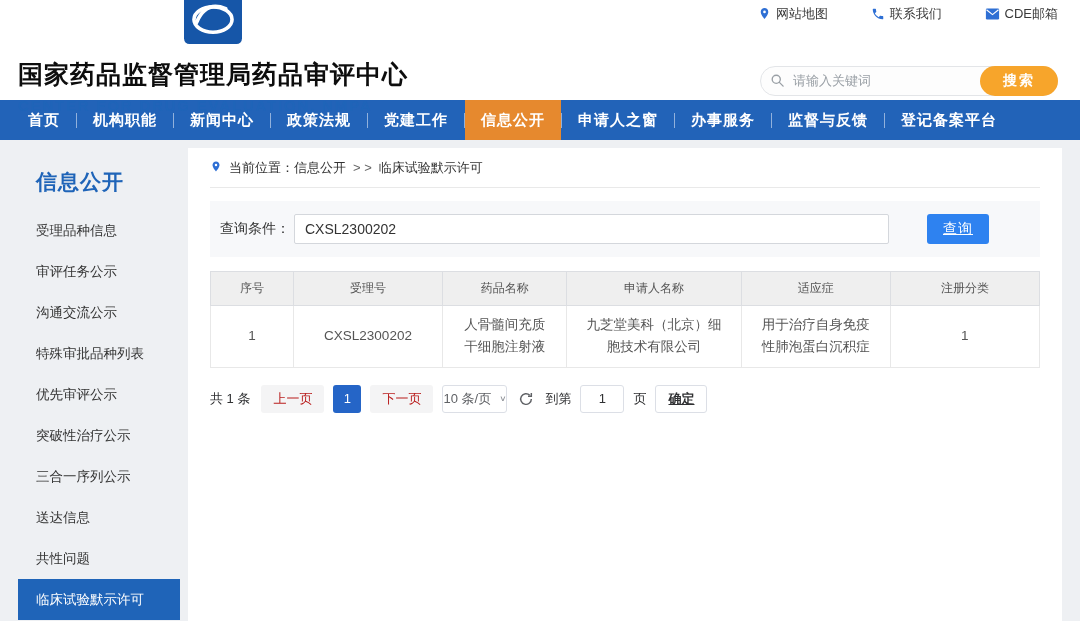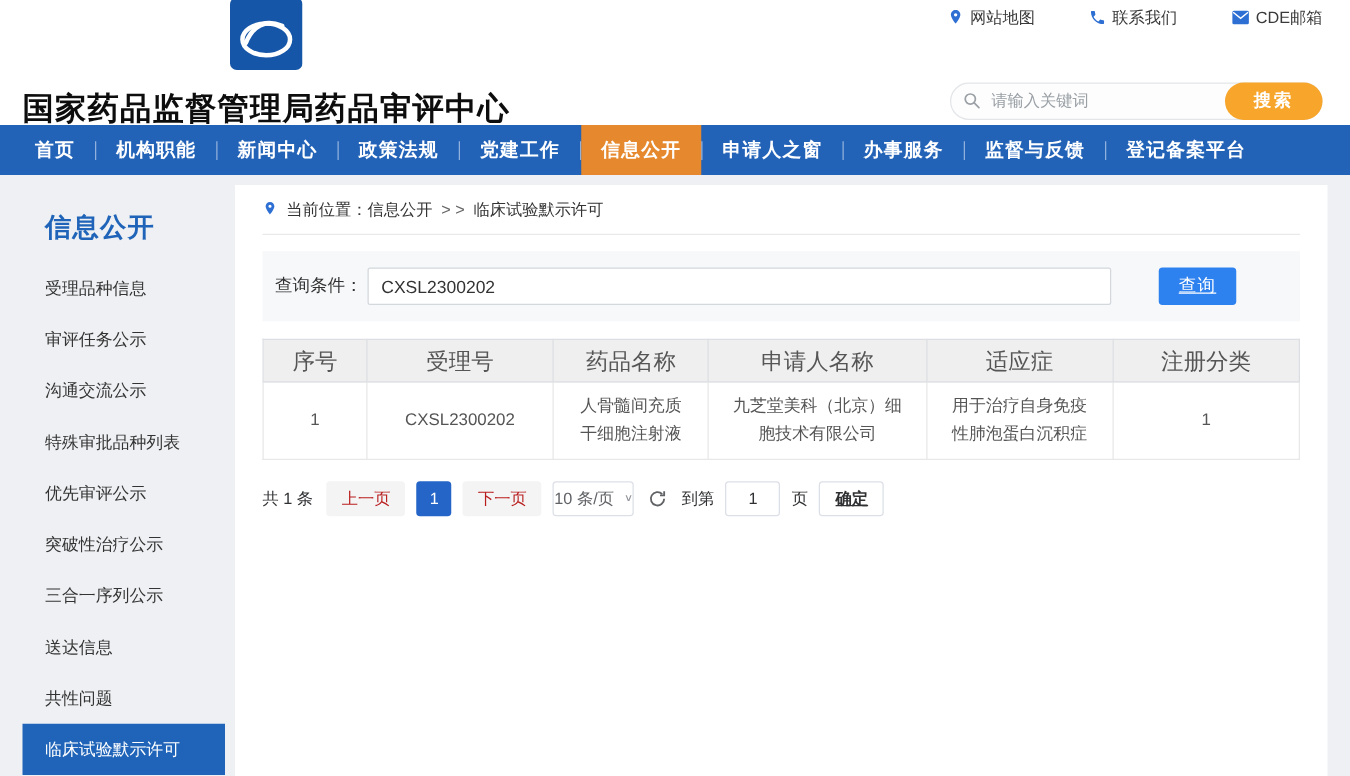--- a/index.html
+++ b/index.html
@@ -42,21 +42,21 @@
 
   .breadcrumb { height:40px; display:flex; align-items:center; gap:7px; font-size:13px; color:#333; border-bottom:1px solid #e9e9e9; }
   .breadcrumb .sep { color:#666; }
 
   .query-row { margin-top:13px; background:#f7f8fa; display:flex; align-items:center; padding:13px 12px 13px 10px; }
   .query-label { font-size:14px; color:#333; white-space:nowrap; margin-right:4px; }
   .query-input { width:595px; height:30px; border:1px solid #d4d7dc; border-radius:2px; padding:0 10px; font-size:14px; color:#333; outline:none; }
   .query-btn { margin-left:38px; width:62px; height:30px; border:none; border-radius:3px; background:#2e82f0; color:#fff; font-size:14px; cursor:pointer; letter-spacing:1px;text-decoration:underline; }
 
   table { width:100%; margin-top:14px; border-collapse:collapse; table-layout:fixed; }
-  th { background:#efefef; border:1px solid #dcdee2; height:34px; font-size:18px; font-weight:400; color:#555; text-align:center; }
+  th { background:#efefef; border:1px solid #dcdee2; height:34px; font-size:12px; font-weight:400; color:#555; text-align:center; }
   td { border:1px solid #e8e8e8; height:58px; font-size:13.5px; color:#555; text-align:center; padding:8px 16px; line-height:1.65; }
 
   .pagination { margin-top:17px; display:flex; align-items:center; gap:9px; font-size:13px; color:#303133; }
   .pg-total { margin-right:2px; }
   .pg-btn { height:28px; line-height:28px; padding:0 12px; background:#f4f4f5; color:#b91c1c; border-radius:3px; cursor:pointer; }
   .pg-page { width:28px; height:28px; line-height:28px; text-align:center; background:#2565c7; color:#fff; border-radius:3px; cursor:pointer; }
   .pg-select { height:28px; display:flex; align-items:center; gap:8px; border:1px solid #dcdfe6; border-radius:3px; background:#fff; padding:0 0; color:#606266; cursor:pointer; }
   .pg-select .chev { font-size:10px; color:#909399; transform:scaleY(.8); }
   .pg-refresh { display:flex; align-items:center; cursor:pointer; margin:0 2px; }
   .pg-input { width:44px; height:28px; border:1px solid #dcdfe6; border-radius:3px; text-align:center; font-size:13px; color:#303133; outline:none; }
@@ -69,20 +69,21 @@
   <div class="brand">
     <span class="logo">
       <svg width="58" height="58" viewBox="0 0 64 64">
         <rect width="64" height="64" rx="6" fill="#1656a8"></rect>
         <ellipse cx="32" cy="37" rx="21" ry="14" fill="none" stroke="#fff" stroke-width="4"></ellipse>
         <path d="M14 40 q10 -24 32 -15" fill="none" stroke="#fff" stroke-width="4" stroke-linecap="round"></path>
       </svg>
     </span>
     <div class="brand-text">
       <div class="brand-title">国家药品监督管理局药品审评中心</div>
+      <div class="brand-subtitle">CENTER FOR DRUG EVALUATION, NMPA</div>
     </div>
   </div>
 
   <div class="header-right">
     <div class="quick-links">
       <span class="qlink">
         <span>
           <svg width="13" height="15" viewBox="0 0 24 24">
               <path d="M12 2C8 2 5 5.1 5 9c0 5 7 13 7 13s7-8 7-13c0-3.9-3-7-7-7zm0 9.5A2.5 2.5 0 1 1 12 6.5a2.5 2.5 0 0 1 0 5z" fill="#2e6fd4"></path>
             </svg>

